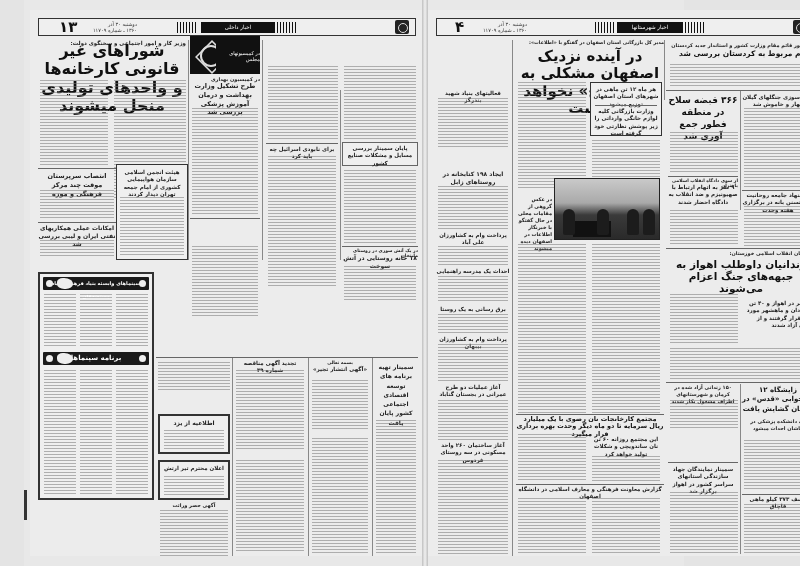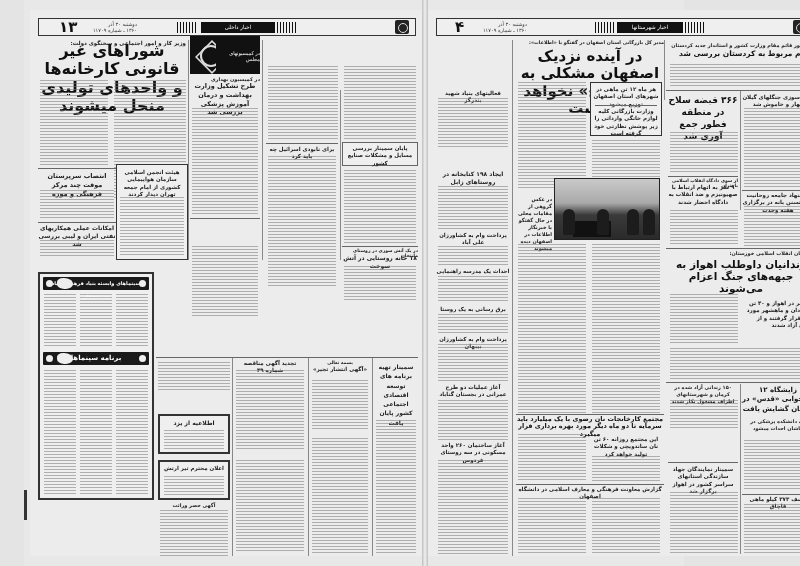--- a/index.html
+++ b/index.html
@@ -264,21 +264,21 @@
     <div class="text" style="left:316px;top:430px;width:68px;height:50px"></div>
     <div class="hr" style="left:314px;top:484px;width:72px"></div>
     <div class="sub" style="left:314px;top:486px;width:72px;font-size:5.5px">کشف ۳۷۳ کیلو ماهی قاچاق</div>
     <div class="text" style="left:316px;top:494px;width:68px;height:50px"></div>
 
     <div class="hr" style="left:240px;top:452px;width:70px"></div>
     <div class="sub" style="left:240px;top:456px;width:70px;font-size:5.5px">سمینار نمایندگان جهاد سازندگی استانهای سراسر کشور در اهواز برگزار شد</div>
     <div class="text" style="left:242px;top:482px;width:68px;height:62px"></div>
 
     <div class="hr" style="left:88px;top:404px;width:148px"></div>
-    <div class="headline" style="left:88px;top:406px;width:148px;font-size:6.5px">مجتمع کارخانجات نان رضوی با یک میلیارد باید سرمایه تا دو ماه دیگر مورد بهره برداری قرار میگیرد</div>
+    <div class="headline" style="left:88px;top:406px;width:148px;font-size:6.5px">مجتمع کارخانجات نان رضوی با یک میلیارد ریال سرمایه تا دو ماه دیگر وحدت بهره برداری قرار میگیرد</div>
     <div class="sub" style="left:162px;top:426px;width:72px;font-size:5.5px">این مجتمع روزانه ۶۰ تن نان ساندویچی و شکلات تولید خواهد کرد</div>
     <div class="text" style="left:90px;top:424px;width:68px;height:46px"></div>
     <div class="text" style="left:164px;top:446px;width:68px;height:26px"></div>
     <div class="hr" style="left:88px;top:474px;width:148px"></div>
 
     <div class="sub" style="left:88px;top:476px;width:148px;font-size:5.5px">گزارش معاونت فرهنگی و معارف اسلامی در دانشگاه اصفهان</div>
     <div class="text" style="left:90px;top:488px;width:68px;height:56px"></div>
     <div class="text" style="left:164px;top:488px;width:68px;height:56px"></div>
   </div>
 </div>

